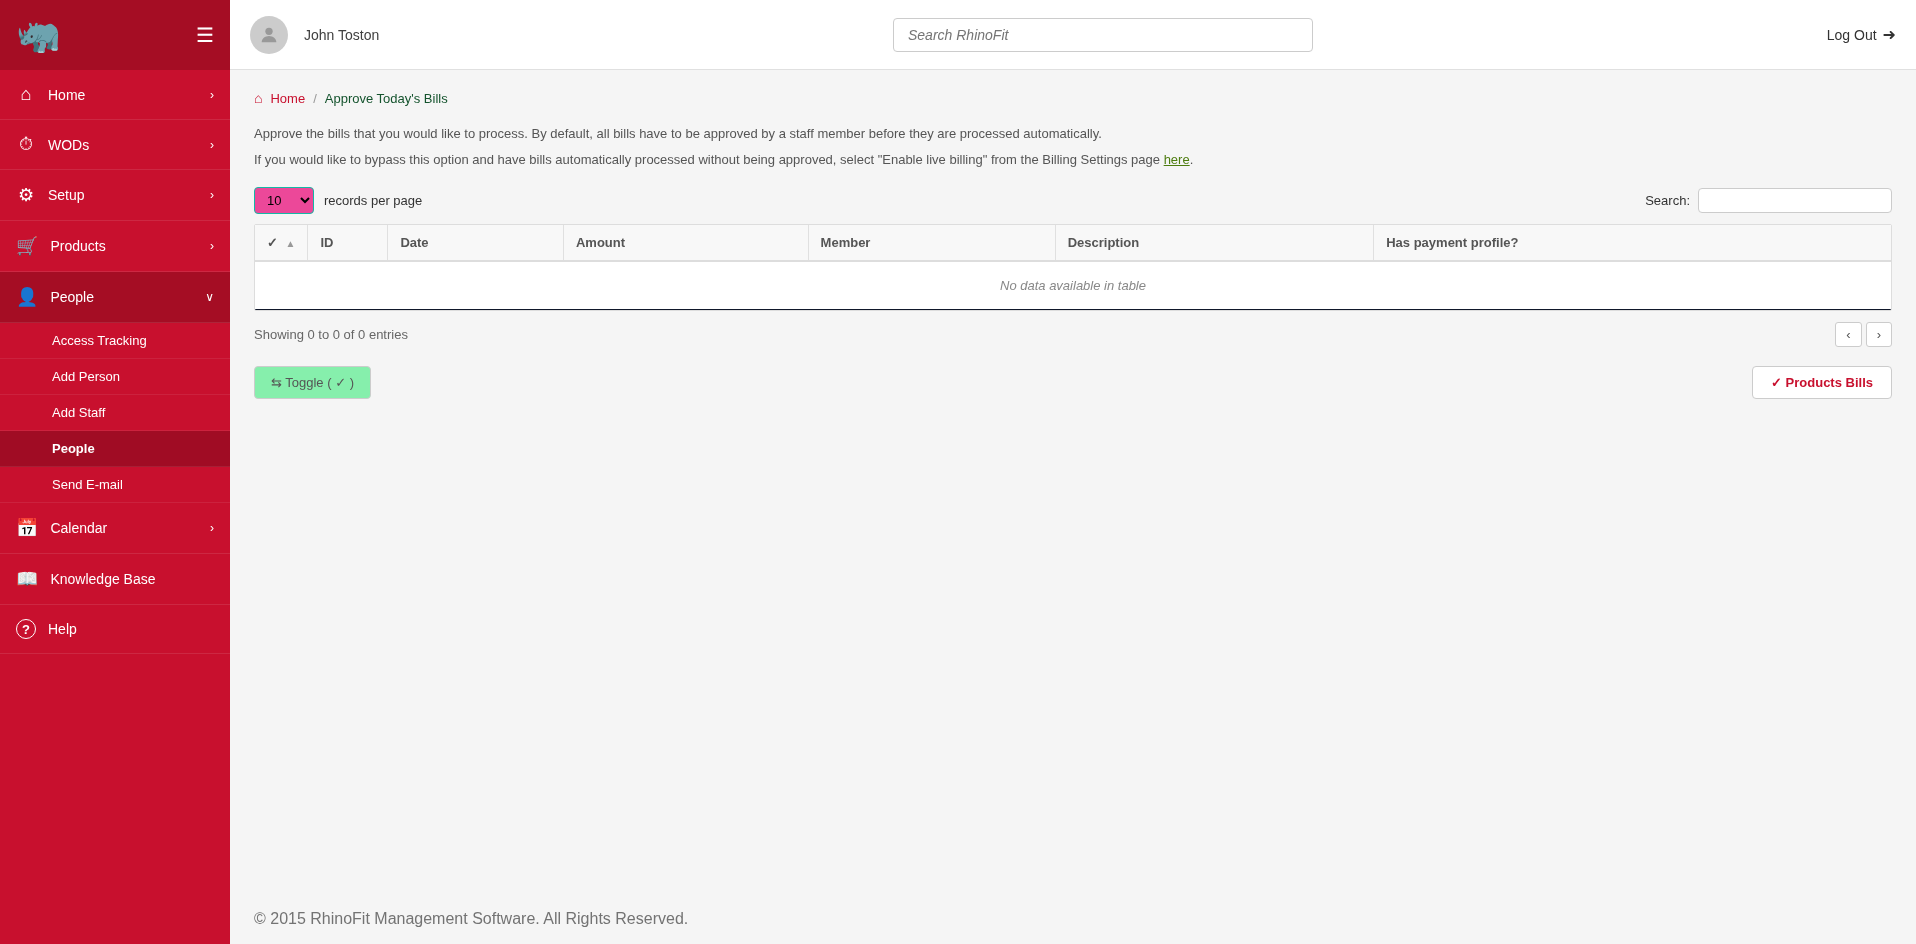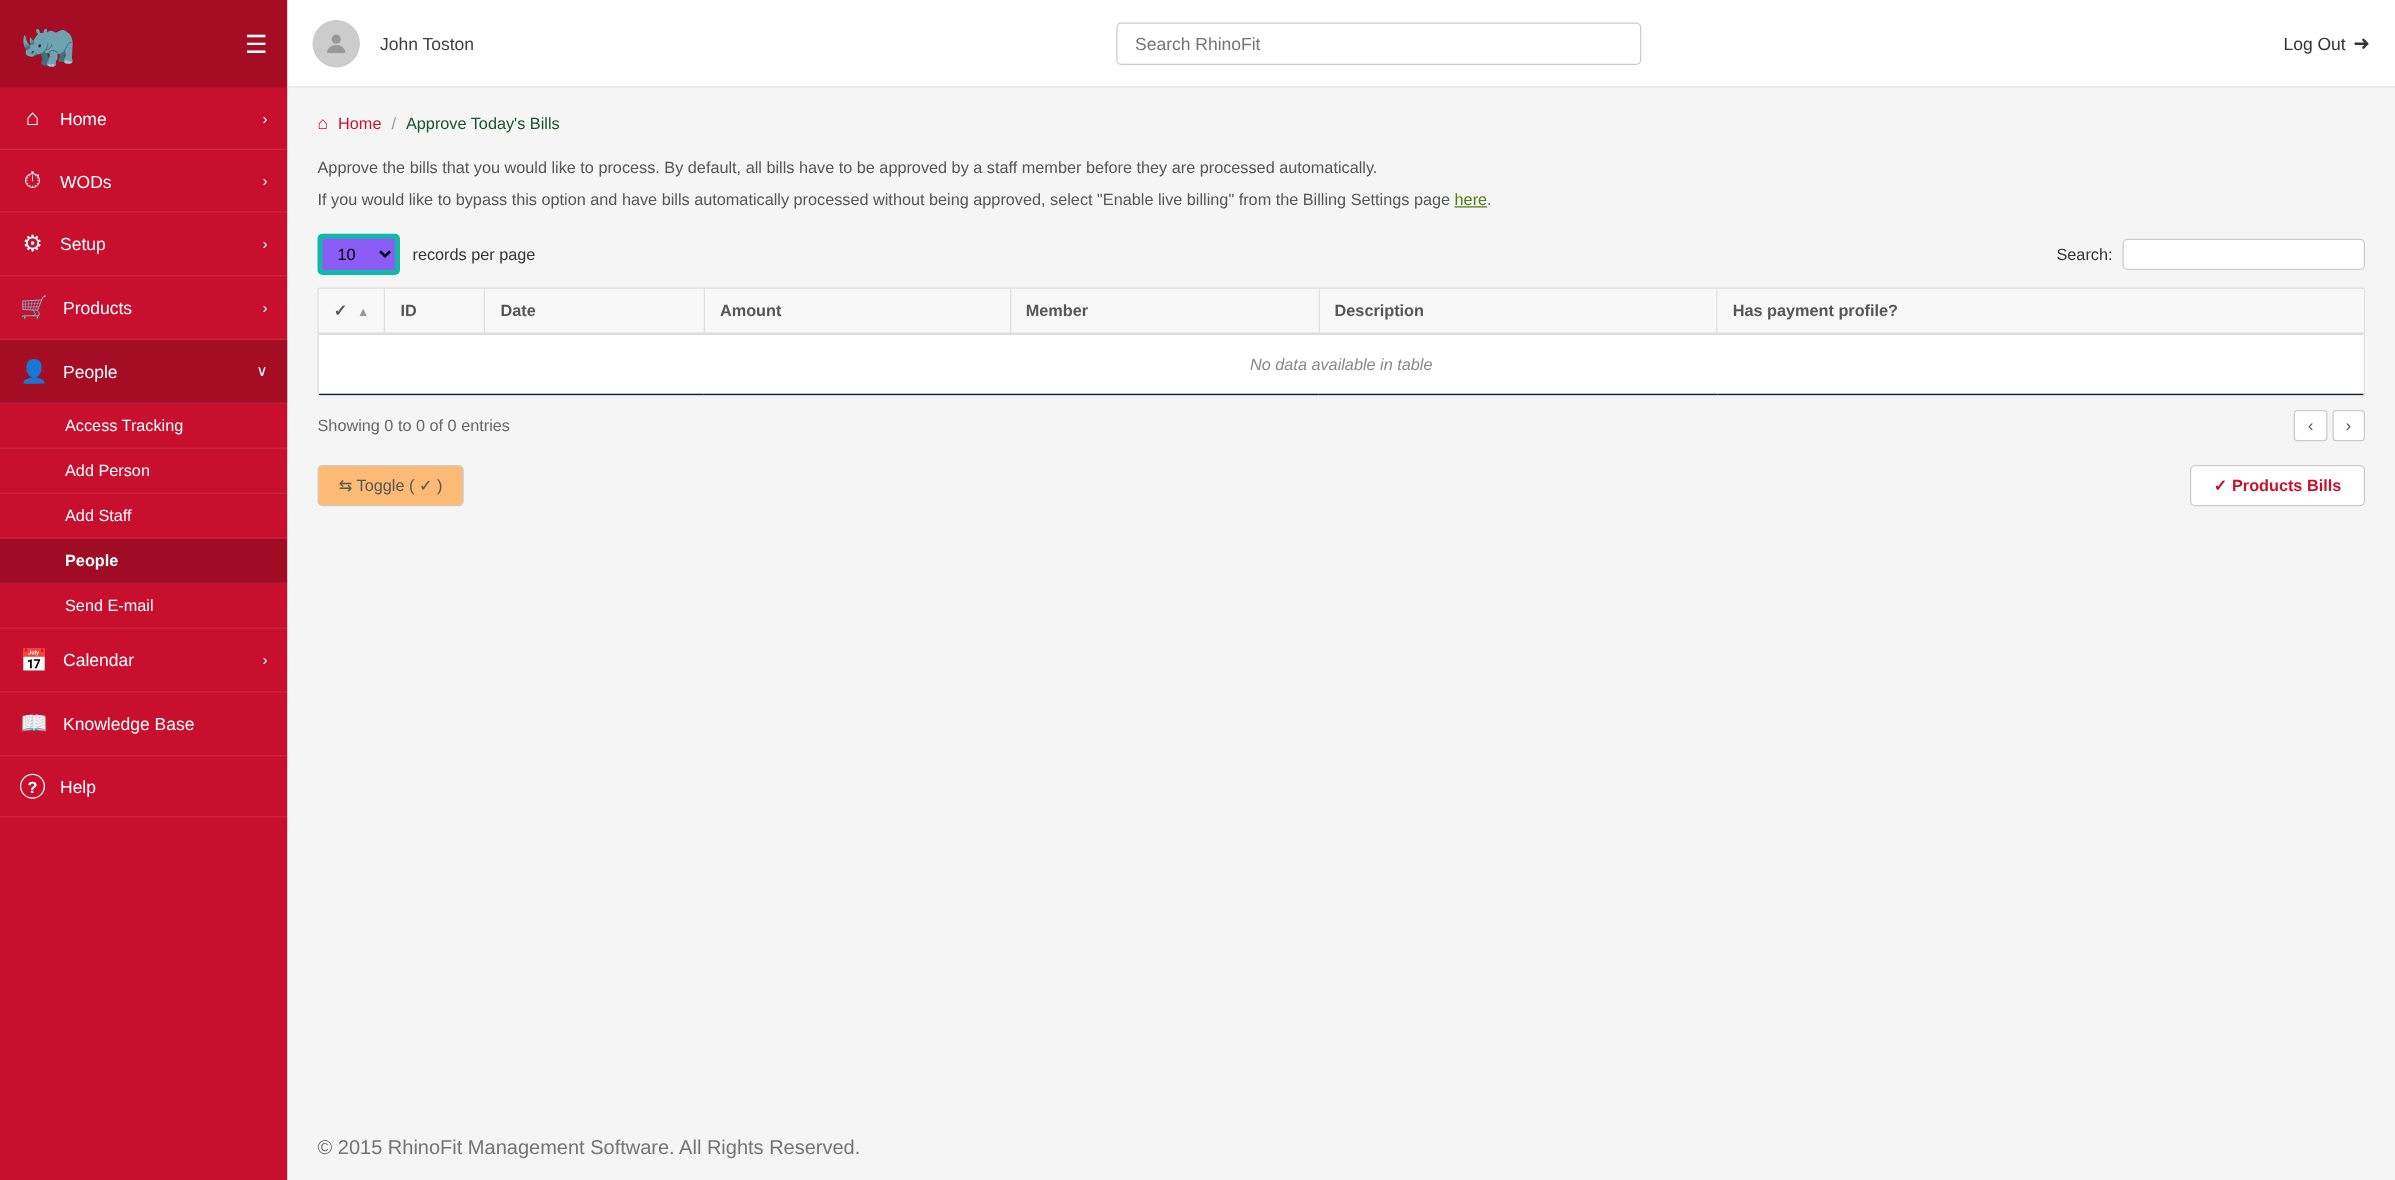--- a/index.html
+++ b/index.html
@@ -102,20 +102,21 @@
     .user-name { font-size: 14px; color: #404040; margin-right: auto; }
     .search-box {
       flex: 1;
       max-width: 420px;
       padding: 8px 14px;
       border: 1px solid #ccc;
       border-radius: 4px;
       font-size: 14px;
       outline: none;
       color: #999;
+      font-style: italic;
     }
     .logout-btn {
       display: flex;
       align-items: center;
       gap: 6px;
       color: #333;
       font-size: 14px;
       cursor: pointer;
       margin-left: auto;
     }
@@ -157,25 +158,25 @@
       justify-content: space-between;
       margin: 18px 0 10px;
     }
     .records-per-page {
       display: flex;
       align-items: center;
       gap: 10px;
       font-size: 13px;
     }
     .rpp-select {
-      border: 4px solid #14b8a6;
+      border: 1px solid #14b8a6;
       border-radius: 4px;
       padding: 4px 8px;
       font-size: 13px;
-      background: #8b5cf6;
+      background: #ec4899;
       cursor: pointer;
     }
     .search-label { font-size: 13px; color: #333; }
     .search-input {
       border: 1px solid #ccc;
       border-radius: 4px;
       padding: 4px 8px;
       font-size: 13px;
       outline: none;
     }
@@ -242,21 +243,21 @@
       color: #555;
     }
 
     
     .actions-bar {
       display: flex;
       justify-content: space-between;
       margin-top: 16px;
     }
     .toggle-btn {
-      background: #fdba74;
+      background: #86efac;
       border: 1px solid #ccc;
       border-radius: 4px;
       padding: 8px 16px;
       cursor: pointer;
       font-size: 13px;
       color: #555;
       display: flex;
       align-items: center;
       gap: 6px;
     }

